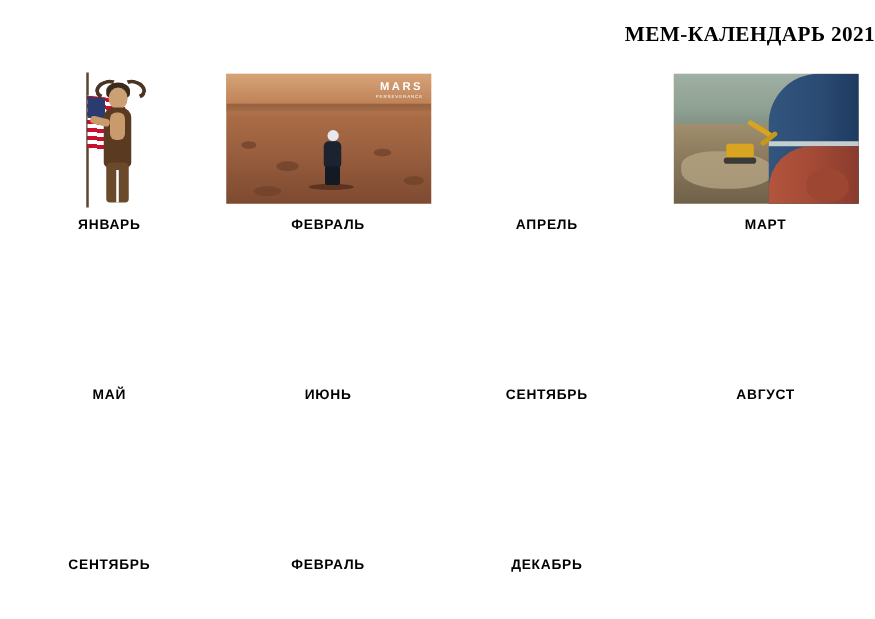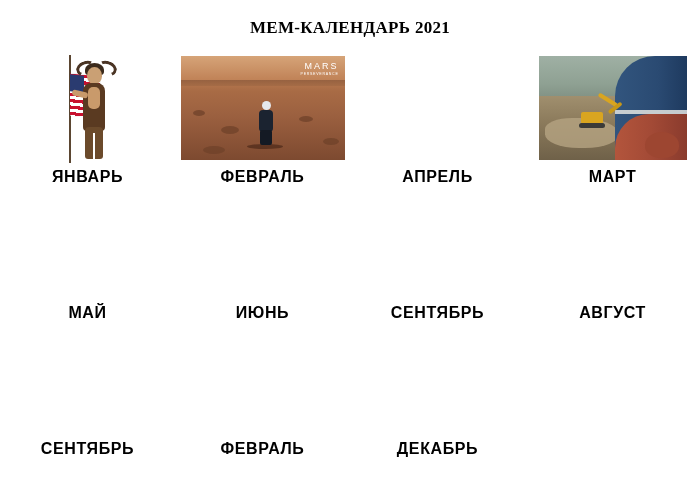--- a/index.html
+++ b/index.html
@@ -14,21 +14,21 @@
     color: #000000;
     overflow: hidden;
     position: relative;
   }
   .page {
     width: 700px;
     height: 495px;
     position: relative;
   }
   .title {
-    text-align: center;
+    text-align: right;
     font-family: "Liberation Serif", serif;
     font-weight: bold;
     font-size: 17px;
     letter-spacing: 0.3px;
     margin-top: 18px;
   }
   .grid {
     margin-top: 14px;
     display: grid;
     grid-template-columns: repeat(4, 1fr);
@@ -45,21 +45,21 @@
   }
   .img-slot {
     flex: 1 1 auto;
     width: 100%;
     display: flex;
     align-items: center;
     justify-content: center;
     overflow: hidden;
   }
   .month-label {
-    font-size: 16px;
+    font-size: 11px;
     font-weight: bold;
     letter-spacing: 0.6px;
     padding-top: 5px;
     padding-bottom: 2px;
     white-space: nowrap;
   }
   
   .jan-art {
     position: relative;
     width: 62px;
@@ -255,21 +255,21 @@
   .feb-logo {
     position: absolute;
     right: 6px;
     top: 6px;
     text-align: right;
     color: #ffffff;
     line-height: 1;
   }
   .feb-logo-main {
     font-size: 9px;
-    font-weight: normal;
+    font-weight: bold;
     letter-spacing: 2px;
   }
   .feb-logo-sub {
     font-size: 3.6px;
     letter-spacing: .7px;
     margin-top: 2px;
   }
   
   .mar-art {
     position: relative;

